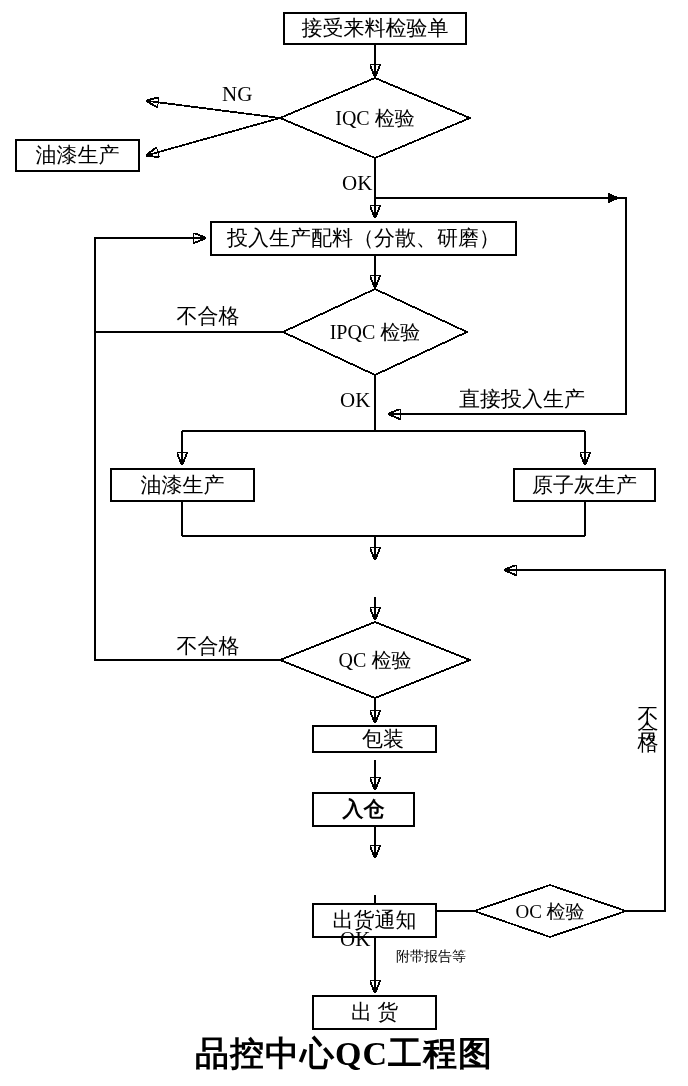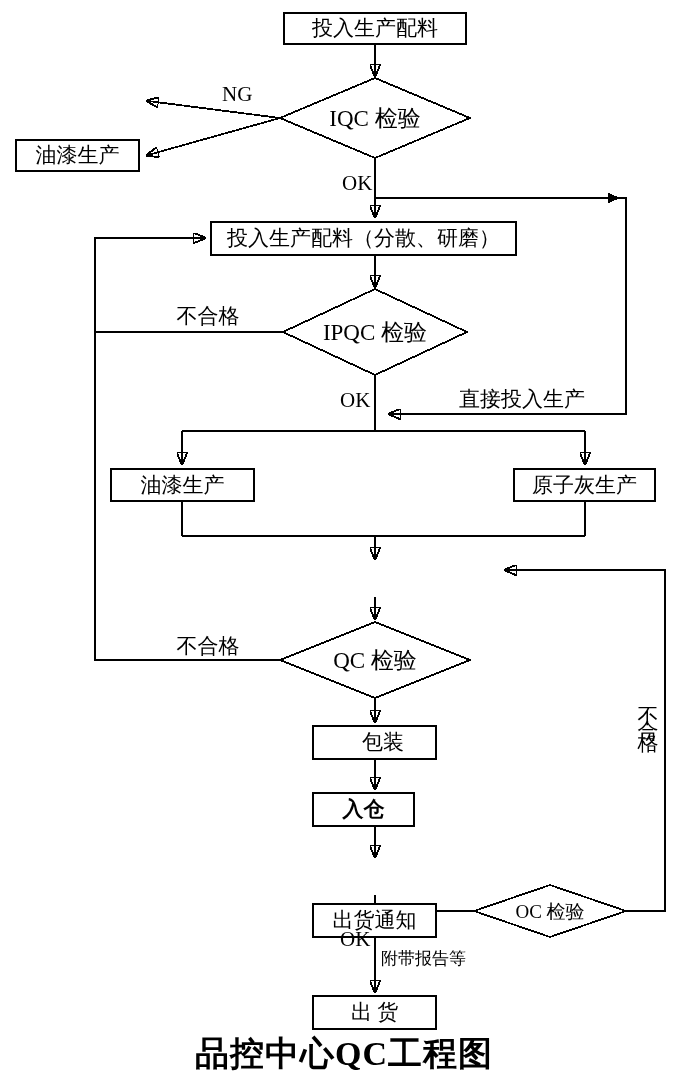--- a/index.html
+++ b/index.html
@@ -10,27 +10,27 @@
   }
   .layer{position:absolute;left:0;top:0;}
   .box{
     position:absolute;border:2px solid #000;background:#fff;
     display:flex;align-items:center;justify-content:center;
     font-size:21px;line-height:1;white-space:nowrap;box-sizing:border-box;
     text-align:center;
   }
   .dlabel{
     position:absolute;display:flex;align-items:center;justify-content:center;
-    font-size:23px;line-height:1;white-space:nowrap;text-align:center;
+    font-size:20px;line-height:1;white-space:nowrap;text-align:center;
   }
   .elabel{
     position:absolute;font-size:21px;line-height:1;white-space:nowrap;
   }
   .elabel.center{text-align:center;}
-  .elabel.small{font-size:17px;}
+  .elabel.small{font-size:14px;margin-left:15px;}
   .vlabel{
     position:absolute;font-size:21px;line-height:1;
     writing-mode:vertical-rl;letter-spacing:13px;white-space:nowrap;
   }
   .title{
     position:absolute;left:0;top:1034px;width:688px;text-align:center;
     font-size:34px;font-weight:bold;letter-spacing:1px;line-height:1.2;
   }
   svg path, svg polygon{shape-rendering:crispEdges;}
   svg path{stroke:#000;stroke-width:1.8;fill:none;}
@@ -77,26 +77,26 @@
     </g>
 
     <g>
       <polygon class="diamond" points="375,78 470,118 375,158 280,118"></polygon>
       <polygon class="diamond" points="375,289 467,332 375,375 283,332"></polygon>
       <polygon class="diamond" points="375,622 470,660 375,698 280,660"></polygon>
       <polygon class="diamond" points="550,885 626,911 550,937 474,911"></polygon>
     </g>
   </svg>
 
-  <div class="box" style="left:283px;top:12px;width:184px;height:33px;">投入生产配料</div>
+  <div class="box" style="left:283px;top:12px;width:184px;height:33px;">接受来料检验单</div>
   <div class="box" style="left:15px;top:139px;width:125px;height:33px;">油漆生产</div>
   <div class="box" style="left:210px;top:221px;width:307px;height:35px;">投入生产配料（分散、研磨）</div>
   <div class="box" style="left:110px;top:468px;width:145px;height:34px;">油漆生产</div>
   <div class="box" style="left:513px;top:468px;width:143px;height:34px;">原子灰生产</div>
-  <div class="box" style="left:312px;top:725px;width:125px;height:35px;padding-left:17px;">包装</div>
+  <div class="box" style="left:312px;top:725px;width:125px;height:28px;padding-left:17px;">包装</div>
   <div class="box" style="left:312px;top:792px;width:103px;height:35px;font-weight:bold;">入仓</div>
   <div class="box" style="left:312px;top:903px;width:125px;height:35px;">出货通知</div>
   <div class="box" style="left:312px;top:995px;width:125px;height:35px;">出 货</div>
 
   <div class="dlabel" style="left:280px;top:106px;width:190px;height:24px;">IQC 检验</div>
   <div class="dlabel" style="left:280px;top:648px;width:190px;height:24px;">QC 检验</div>
   <div class="dlabel" style="left:280px;top:320px;width:190px;height:24px;">IPQC 检验</div>
   <div class="dlabel" style="left:474px;top:900px;width:152px;height:22px;font-size:19px;">OC 检验</div>
 
   <div class="elabel" style="left:222px;top:84px;">NG</div>

